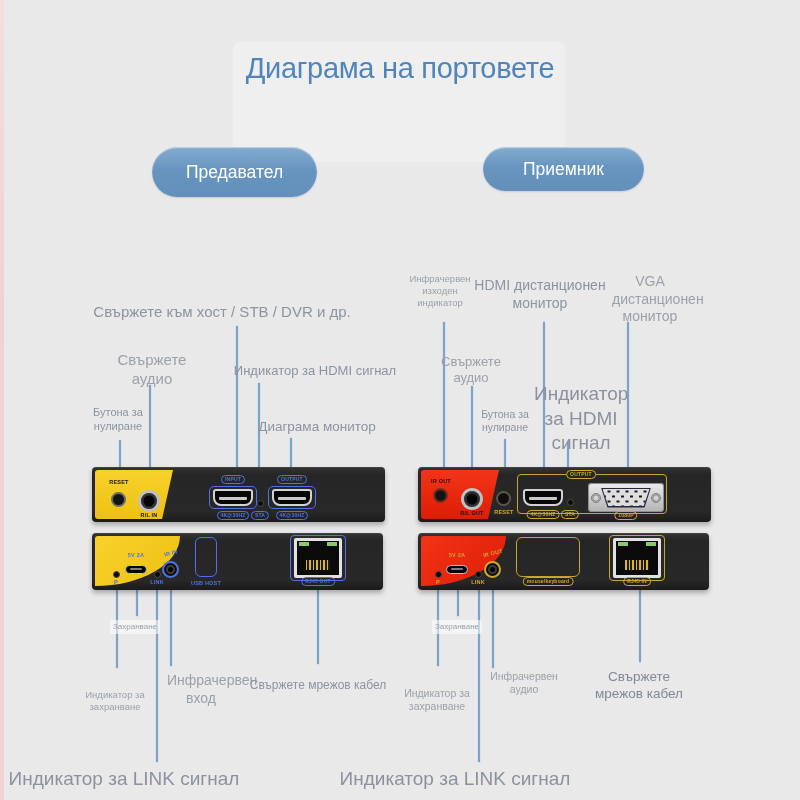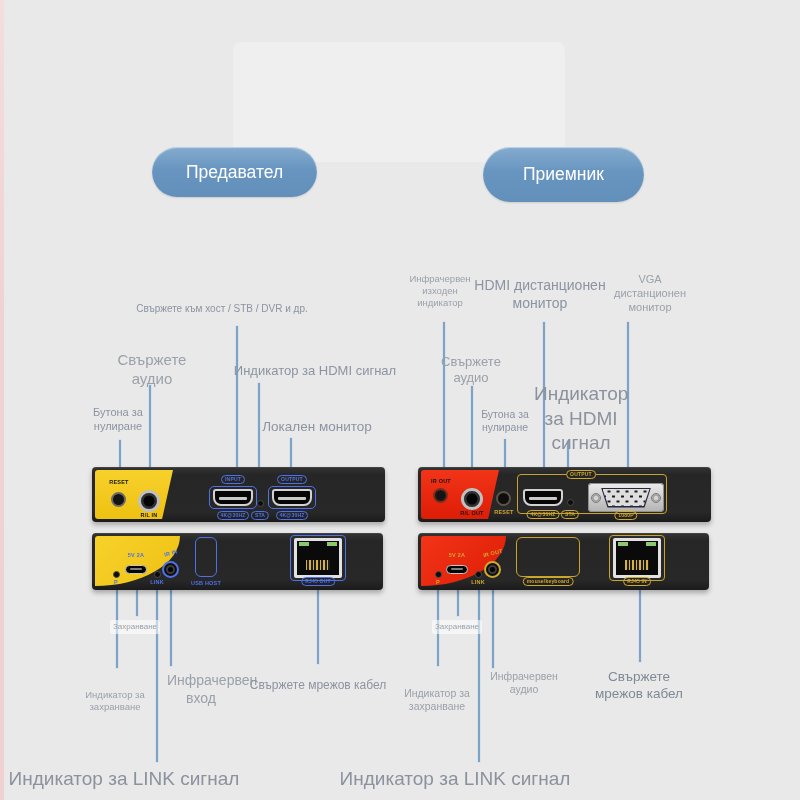--- a/index.html
+++ b/index.html
@@ -3,21 +3,21 @@
 <meta charset="utf-8">
 <style>
   html,body{margin:0;padding:0;}
   body{font-family:"Liberation Sans",sans-serif;background:#e9e9ea;}
   .stage{position:relative;width:800px;height:800px;background:#e9e9ea;overflow:hidden;}
   .pink-edge{position:absolute;left:0;top:0;width:4px;height:800px;background:linear-gradient(180deg,#f6dada,#f3cccc 40%,#f2caca);opacity:.8;}
   .title-backdrop{position:absolute;left:233px;top:42px;width:332px;height:120px;background:#efeff0;border-radius:8px;}
   .title{position:absolute;left:400px;top:52px;transform:translateX(-50%);margin:0;font-size:29px;font-weight:400;letter-spacing:-.3px;color:#5084ba;white-space:nowrap;}
   .pill-btn{position:absolute;display:flex;align-items:center;justify-content:center;color:#fff;font-size:17.5px;border-radius:28px;background:linear-gradient(180deg,#85abce,#6795c0 45%,#6290bb);box-shadow:inset 0 1px 1px rgba(255,255,255,.5),0 1px 2px rgba(0,0,0,.12);cursor:pointer;}
   .tx-btn{left:152px;top:147px;width:165px;height:50px;}
-  .rx-btn{left:483px;top:147px;width:161px;height:55px;}
+  .rx-btn{left:483px;top:147px;width:161px;height:44px;}
 
   .vline{position:absolute;width:2px;background:#6f9bc2;opacity:.88;box-shadow:0 0 0 .6px rgba(160,190,215,.35);}
   .al{position:absolute;text-align:center;color:#8b94a0;line-height:1.25;transform:translateX(-50%);}
   .al.nowrap{white-space:nowrap;}
   .al.big{color:#8b929d;}
   .al.lite{color:#9aa1a9;}
   .al.boxed{background:rgba(255,255,255,.55);padding:2px 3px;border-radius:2px;}
 
   .panel{position:absolute;background:linear-gradient(180deg,#343434,#262626 14%,#282828 82%,#1b1b1b);border-radius:4px;box-shadow:0 3px 5px rgba(0,0,0,.28),inset 0 1px 0 rgba(255,255,255,.08);}
   .wedge{position:absolute;left:3px;top:3px;width:78px;height:49px;clip-path:polygon(0 0,100% 0,86% 100%,0 100%);border-radius:3px 0 0 3px;}
@@ -70,20 +70,21 @@
   .trap-inner{position:absolute;left:1.5px;top:1.5px;right:1.5px;bottom:1.5px;clip-path:polygon(0 0,100% 0,87.5% 100%,12.5% 100%);background:#dedede;
     background-image:radial-gradient(circle,#151515 1.1px,transparent 1.5px),radial-gradient(circle,#151515 1.1px,transparent 1.5px);
     background-size:9px 10px,9px 10px;background-position:6px 2.5px,10.5px 7.5px;}
 </style>
 </head>
 <body>
 
 <div class="stage">
   <div class="pink-edge"></div>
   <div class="title-backdrop"></div>
+  <h1 class="title">Диаграма на портовете</h1>
 
   <div class="pill-btn tx-btn">Предавател</div>
   <div class="pill-btn rx-btn">Приемник</div>
 
   <div class="vline" style="left:236px;top:326px;height:164px"></div>
   <div class="vline" style="left:149px;top:385px;height:107px"></div>
   <div class="vline" style="left:258px;top:383px;height:116px"></div>
   <div class="vline" style="left:119px;top:440px;height:54px"></div>
   <div class="vline" style="left:290px;top:438px;height:52px"></div>
   <div class="vline" style="left:116px;top:578px;height:90px"></div>
@@ -97,34 +98,34 @@
   <div class="vline" style="left:627px;top:322px;height:166px"></div>
   <div class="vline" style="left:471px;top:386px;height:108px"></div>
   <div class="vline" style="left:504px;top:439px;height:57px"></div>
   <div class="vline" style="left:567px;top:441px;height:58px"></div>
   <div class="vline" style="left:437px;top:578px;height:88px"></div>
   <div class="vline" style="left:457px;top:578px;height:38px"></div>
   <div class="vline" style="left:478px;top:578px;height:184px"></div>
   <div class="vline" style="left:492px;top:578px;height:90px"></div>
   <div class="vline" style="left:639px;top:578px;height:84px"></div>
 
-  <div class="al nowrap" style="left:222px;top:303px;font-size:10px">Свържете към хост / STB / DVR и др.</div>
+  <div class="al nowrap" style="left:222px;top:303px;font-size:15px">Свържете към хост / STB / DVR и др.</div>
   <div class="al lite" style="left:152px;top:351px;width:80px;font-size:15px">Свържете аудио</div>
   <div class="al nowrap" style="left:315px;top:363px;font-size:13px">Индикатор за HDMI сигнал</div>
   <div class="al" style="left:118px;top:406px;width:60px;font-size:11px">Бутона за нулиране</div>
-  <div class="al nowrap" style="left:317px;top:419px;font-size:13.5px">Локален монитор</div>
+  <div class="al nowrap" style="left:317px;top:419px;font-size:13.5px">Диаграма монитор</div>
   <div class="al lite boxed nowrap" style="left:135px;top:620px;font-size:8px">Захранване</div>
   <div class="al lite" style="left:115px;top:689px;width:64px;font-size:9.5px">Индикатор за захранване</div>
   <div class="al lite" style="left:201px;top:672px;width:68px;font-size:14px">Инфрачервен вход</div>
   <div class="al nowrap" style="left:318px;top:678px;font-size:12px">Свържете мрежов кабел</div>
   <div class="al big nowrap" style="left:124px;top:767px;font-size:19px">Индикатор за LINK сигнал</div>
 
   <div class="al" style="left:540px;top:277px;width:135px;font-size:14px">HDMI дистанционен монитор</div>
   <div class="al lite" style="left:440px;top:273px;width:72px;font-size:9.5px">Инфрачервен изходен индикатор</div>
-  <div class="al lite" style="left:650px;top:273px;width:76px;font-size:11px">VGA дистанционен монитор</div>
+  <div class="al lite" style="left:650px;top:273px;width:76px;font-size:14px">VGA дистанционен монитор</div>
   <div class="al lite" style="left:471px;top:354px;width:72px;font-size:13px">Свържете аудио</div>
   <div class="al" style="left:505px;top:408px;width:58px;font-size:10.5px">Бутона за нулиране</div>
   <div class="al big" style="left:581px;top:382px;width:94px;font-size:19px;line-height:1.3">Индикатор за HDMI сигнал</div>
   <div class="al lite boxed nowrap" style="left:457px;top:620px;font-size:8px">Захранване</div>
   <div class="al lite" style="left:437px;top:687px;width:70px;font-size:10.5px">Индикатор за захранване</div>
   <div class="al lite" style="left:524px;top:670px;width:72px;font-size:10.5px">Инфрачервен аудио</div>
   <div class="al" style="left:639px;top:669px;width:112px;font-size:13.5px;color:#7f8995">Свържете мрежов кабел</div>
   <div class="al big nowrap" style="left:455px;top:767px;font-size:19px">Индикатор за LINK сигнал</div>
 
   <div class="panel" style="left:92px;top:467px;width:293px;height:55px">

